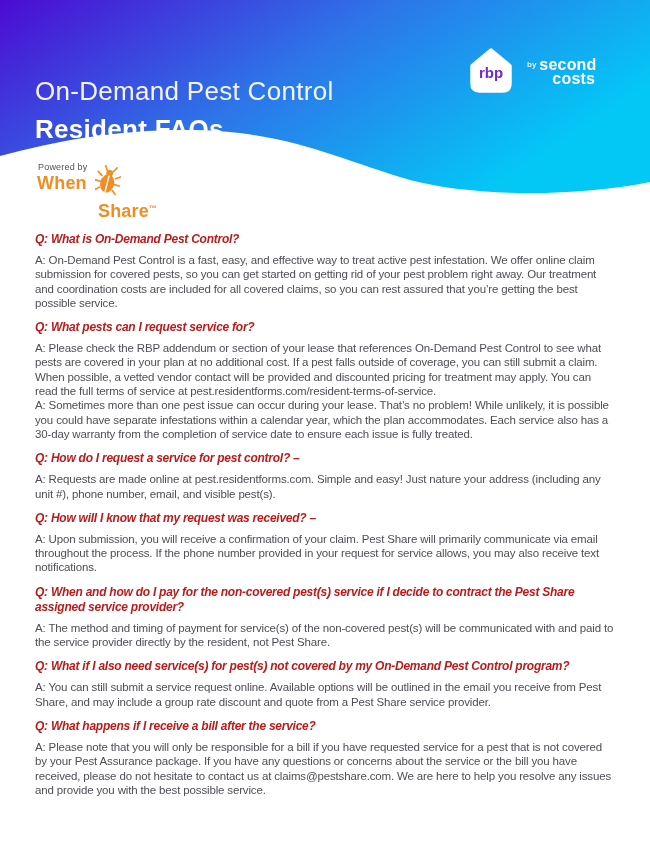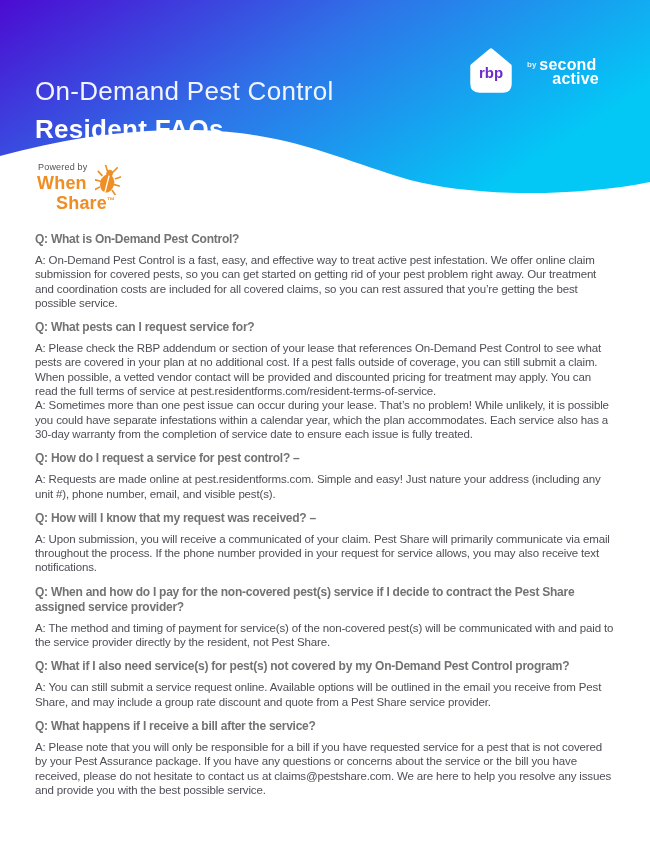--- a/index.html
+++ b/index.html
@@ -15,28 +15,28 @@
   .brand{position:absolute;left:464px;top:44px;display:flex;align-items:flex-start;}
   .brand-icon{display:block;}
   .brand-text{margin-left:9px;margin-top:14px;color:#ffffff;display:flex;align-items:flex-start;}
   .brand-by{font-size:8px;font-weight:700;opacity:.85;margin-top:2px;margin-right:3px;}
   .brand-stack{font-size:16px;font-weight:700;line-height:14px;letter-spacing:.2px;}
   .brand-stack .l2{margin-left:13px;}
   
   .powered{position:absolute;left:37px;top:162px;width:120px;}
   .pb-label{font-size:9px;color:#515156;letter-spacing:.2px;margin-left:1px;}
   .ps-line{font-size:18px;font-weight:700;color:#ee8e24;line-height:16px;margin-top:3px;letter-spacing:.2px;}
-  .ps-line2{margin-left:19px;margin-top:2px;}
+  .ps-line2{margin-left:19px;margin-top:10px;text-align:right;}
   .tm{font-size:8px;vertical-align:6px;letter-spacing:0;}
   .bug{position:absolute;left:58px;top:3px;}
   
   .faq{position:absolute;left:35px;top:224px;width:581px;padding-top:8px;}
   .question{
-    font-size:12px;font-weight:700;color:#737373;line-height:15px;
-    letter-spacing:-0.25px;margin:10px 0 6px 0;
+    font-size:12px;font-weight:700;color:#b91c1c;line-height:15px;
+    letter-spacing:-0.25px;margin:10px 0 6px 0;font-style:italic;
   }
   .faq .faq-item:first-child .question{margin-top:0;}
   .answer{
     font-size:11.5px;font-weight:400;color:#4e4e56;line-height:14.3px;
     letter-spacing:-0.15px;margin:0;
   }
 </style>
 </head>
 <body>
 
@@ -61,21 +61,21 @@
   <div class="brand">
     <svg class="brand-icon" width="54" height="54" viewBox="0 0 56 56" aria-hidden="true">
       <rect x="12" y="12" width="32" height="32" rx="8" transform="rotate(45 28 28)" fill="#2fd6c6"></rect>
       <path d="M28 7 L47 23 L47 41 Q47 48 40 48 L16 48 Q9 48 9 41 L9 23 Z" fill="#ffffff" stroke="#ffffff" stroke-width="5" stroke-linejoin="round"></path>
       <text x="28" y="35" text-anchor="middle" font-family="Liberation Sans, DejaVu Sans, sans-serif" font-size="15.5" font-weight="bold" fill="#6d2bd0">rbp</text>
     </svg>
     <div class="brand-text">
       <span class="brand-by">by</span>
       <span class="brand-stack">
           <span class="l1" style="display:block">second</span>
-          <span class="l2" style="display:block">active</span>
+          <span class="l2" style="display:block">costs</span>
         </span>
     </div>
   </div>
 
   <div class="powered">
     <div class="pb-label">Powered by</div>
     <div class="ps-line"><span>When</span></div>
     <div class="ps-line ps-line2"><span>Share</span><span class="tm">™</span></div>
     <svg class="bug" width="26" height="30" viewBox="0 0 26 30" aria-hidden="true">
       <g transform="rotate(14 13 15)" stroke="#ee8e24" fill="#ee8e24">
@@ -103,21 +103,21 @@
       <p class="answer">A: Sometimes more than one pest issue can occur during your lease. That’s no problem! While unlikely, it is possible you could have separate infestations within a calendar year, which the plan accommodates. Each service also has a 30-day warranty from the completion of service date to ensure each issue is fully treated.</p>
     </section>
 
     <section class="faq-item">
       <h3 class="question">Q: How do I request a service for pest control? –</h3>
       <p class="answer">A: Requests are made online at pest.residentforms.com. Simple and easy! Just nature your address (including any unit #), phone number, email, and visible pest(s).</p>
     </section>
 
     <section class="faq-item">
       <h3 class="question">Q: How will I know that my request was received? –</h3>
-      <p class="answer">A: Upon submission, you will receive a communicated of your claim. Pest Share will primarily communicate via email throughout the process. If the phone number provided in your request for service allows, you may also receive text notifications.</p>
+      <p class="answer">A: Upon submission, you will receive a confirmation of your claim. Pest Share will primarily communicate via email throughout the process. If the phone number provided in your request for service allows, you may also receive text notifications.</p>
     </section>
 
     <section class="faq-item">
       <h3 class="question">Q: When and how do I pay for the non-covered pest(s) service if I decide to contract the Pest Share assigned service provider?</h3>
       <p class="answer">A: The method and timing of payment for service(s) of the non-covered pest(s) will be communicated with and paid to the service provider directly by the resident, not Pest Share.</p>
     </section>
 
     <section class="faq-item">
       <h3 class="question">Q: What if I also need service(s) for pest(s) not covered by my On-Demand Pest Control program?</h3>
       <p class="answer">A: You can still submit a service request online. Available options will be outlined in the email you receive from Pest Share, and may include a group rate discount and quote from a Pest Share service provider.</p>

